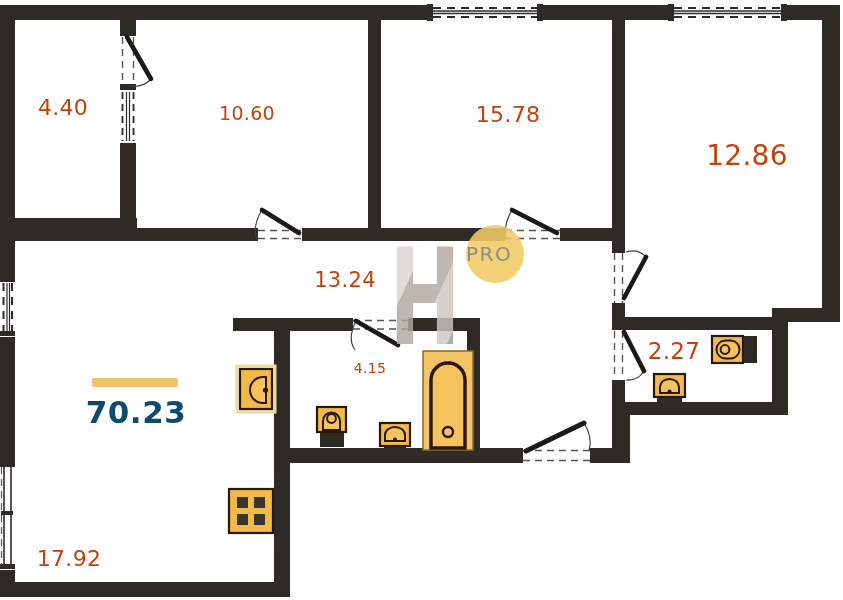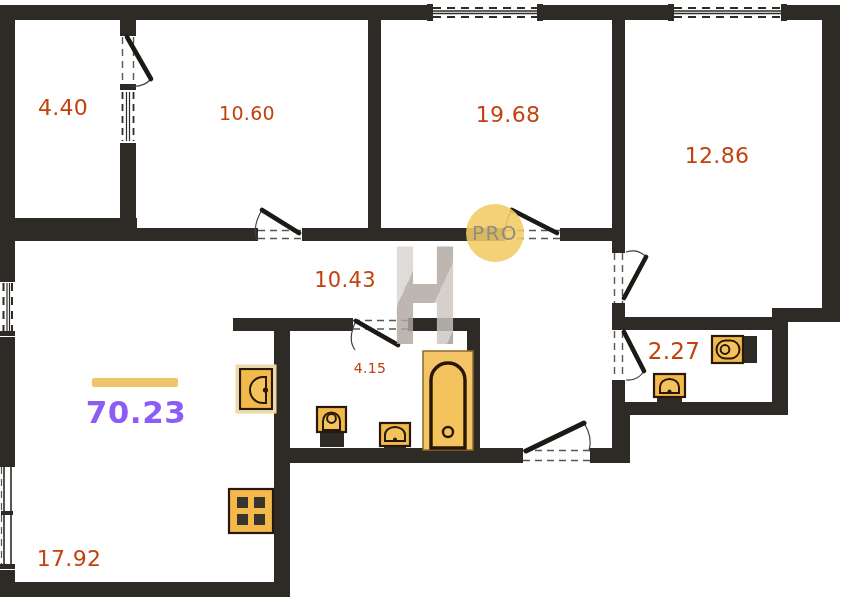--- a/index.html
+++ b/index.html
@@ -7,30 +7,30 @@
     position:relative;width:843px;height:600px;background:#ffffff;
     font-family:"DejaVu Sans","Liberation Sans",sans-serif;overflow:hidden;
   }
   .plan svg{position:absolute;left:0;top:0;}
   .lbl{
     position:absolute;transform:translate(-50%,-50%);
     color:#c2410c;white-space:nowrap;letter-spacing:.3px;
   }
   .total{
     position:absolute;transform:translate(-50%,-50%);
-    font-weight:bold;font-size:31px;color:#8b5cf6;letter-spacing:.5px;
+    font-weight:bold;font-size:31px;color:#0c4a6e;letter-spacing:.5px;
   }
   .accent-line{
     position:absolute;left:92px;top:378px;width:86px;height:9px;
     background:#f0c46a;border-radius:2px;
   }
   .badge{
-    position:absolute;left:466px;top:204px;width:58px;height:58px;
+    position:absolute;left:466px;top:225px;width:58px;height:58px;
     border-radius:50%;background:rgba(241,203,100,0.88);
-    display:flex;align-items:center;justify-content:center;
+    display:flex;align-items:center;justify-content:flex-start;
     font-size:20px;color:#8e8c85;letter-spacing:1.5px;
   }
 </style>
 </head>
 <body>
 
 <div class="plan">
 
 <svg width="843" height="600" viewBox="0 0 843 600">
   <defs>
@@ -211,23 +211,23 @@
       <path d="M644 371 Q638 381 626 380" stroke="#3f3f3f" stroke-width="1.2"></path>
       <path d="M624 332 L644 371" stroke="#1d1a16" stroke-width="4.6" stroke-linecap="round"></path>
     </g>
   </g>
 
   <text x="389" y="344" font-size="134" font-weight="bold" font-family="DejaVu Sans, Liberation Sans, sans-serif" textLength="72" lengthAdjust="spacingAndGlyphs" fill="url(#hg)" opacity="0.82">H</text>
 </svg>
 
   <div class="lbl" style="left:63px;top:107px;font-size:22px">4.40</div>
   <div class="lbl" style="left:247px;top:113px;font-size:19px">10.60</div>
-  <div class="lbl" style="left:508px;top:114px;font-size:22px">19.68</div>
-  <div class="lbl" style="left:717px;top:155px;font-size:22px">12.86</div>
-  <div class="lbl" style="left:345px;top:280px;font-size:21px">10.43</div>
+  <div class="lbl" style="left:508px;top:114px;font-size:22px">15.78</div>
+  <div class="lbl" style="left:747px;top:155px;font-size:28px">12.86</div>
+  <div class="lbl" style="left:345px;top:280px;font-size:21px">13.24</div>
   <div class="lbl" style="left:370px;top:368px;font-size:14px">4.15</div>
   <div class="lbl" style="left:674px;top:351px;font-size:23px">2.27</div>
   <div class="lbl" style="left:69px;top:558px;font-size:22px">17.92</div>
 
   <div class="accent-line"></div>
   <div class="total" style="left:136px;top:412px">70.23</div>
 
   <div class="badge">
     <span>PRO</span>
   </div>

